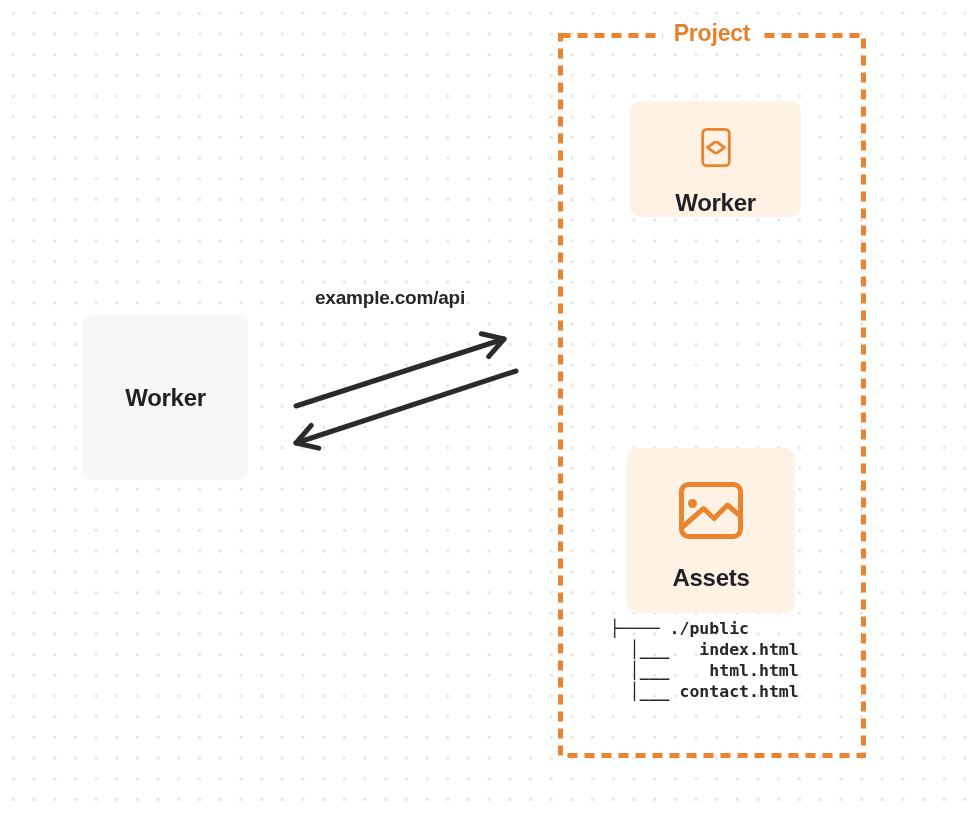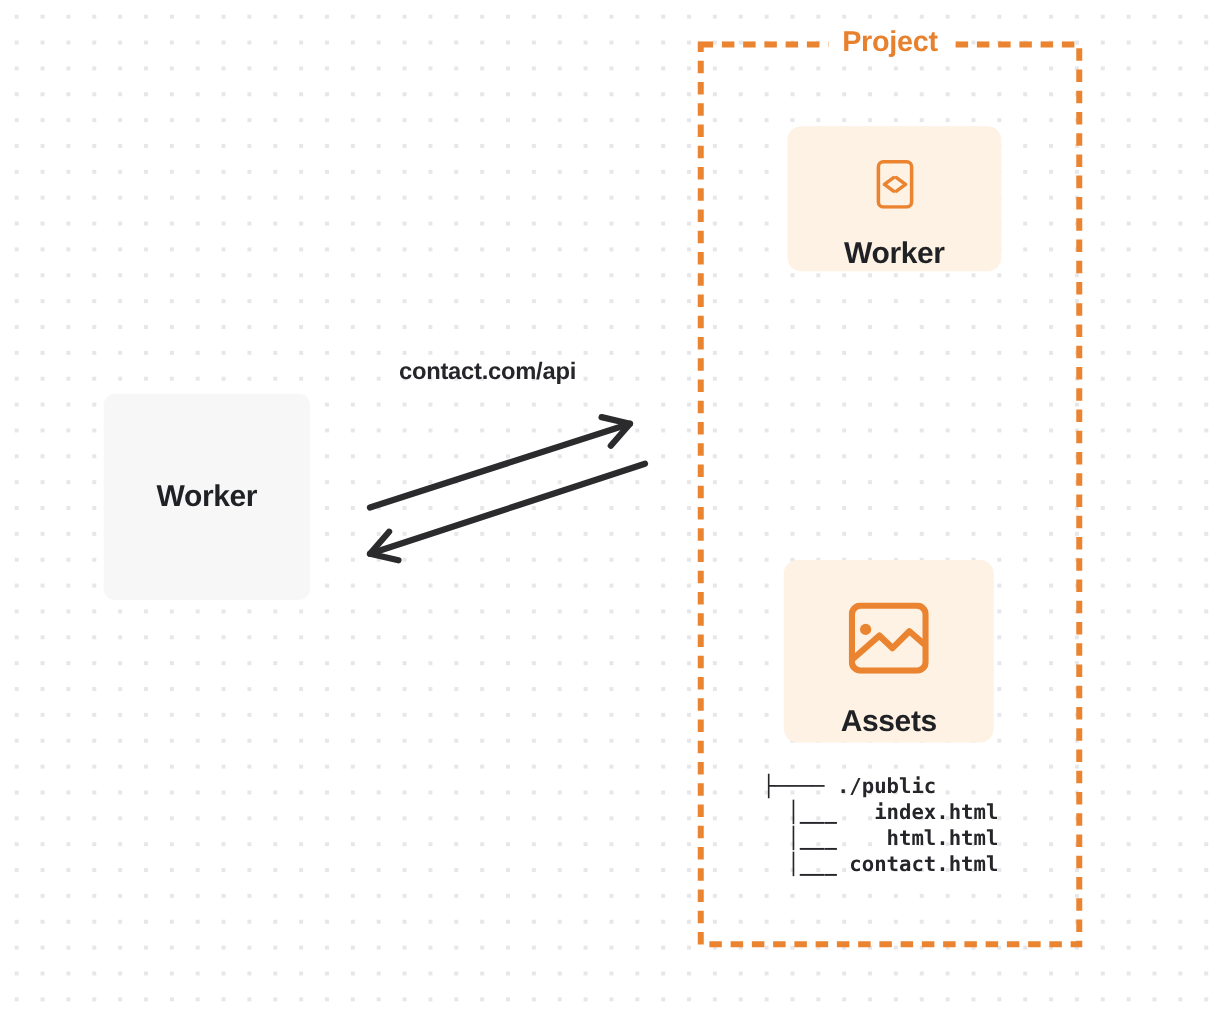--- a/index.html
+++ b/index.html
@@ -30,21 +30,21 @@
   .project-label{
     position:absolute;left:50%;top:-13px;transform:translateX(-50%);
     background:#ffffff;padding:0 11px;
     font-size:23px;font-weight:700;color:#e8812d;letter-spacing:-0.2px;z-index:4;white-space:nowrap;
   }
   .card{
     position:absolute;background:#fdf2e3;border-radius:11px;
     display:flex;flex-direction:column;align-items:center;z-index:1;
   }
   .worker-card{left:72px;top:68px;width:171px;height:116px;}
-  .assets-card{left:69px;top:415px;width:168px;height:146px;}
+  .assets-card{left:69px;top:415px;width:168px;height:165px;}
   .worker-card .card-icon{margin-top:27px;}
   .worker-card .node-label{margin-top:22px;}
   .assets-card .card-icon{margin-top:34px;}
   .assets-card .node-label{margin-top:25px;}
   .file-tree{
     position:absolute;left:42px;top:585px;margin:0;
     font-family:"DejaVu Sans Mono","Liberation Mono",monospace;
     font-size:16.5px;line-height:21px;font-weight:700;color:#26262a;
     white-space:pre;z-index:1;
   }
@@ -61,21 +61,21 @@
       </marker>
     </defs>
     <line x1="296" y1="406" x2="504" y2="339" stroke="#2b2b2d" stroke-width="5" stroke-linecap="round" marker-end="url(#arrowhead)"></line>
     <line x1="516" y1="371" x2="296" y2="443" stroke="#2b2b2d" stroke-width="5" stroke-linecap="round" marker-end="url(#arrowhead)"></line>
   </svg>
 
   <div class="client-card">
     <span class="node-label">Worker</span>
   </div>
 
-  <div class="api-label">contact.com/api</div>
+  <div class="api-label">example.com/api</div>
 
   <div class="project">
     <svg class="project-border" width="308" height="725" viewBox="0 0 308 725">
       <rect x="2.5" y="2.5" width="303" height="720" fill="none" stroke="#eb8430" stroke-width="5" stroke-dasharray="10 7"></rect>
     </svg>
     <div class="project-label">Project</div>
 
     <div class="card worker-card">
       <svg class="card-icon" width="52" height="69" viewBox="0 0 52 69">
         <rect x="2.5" y="2.5" width="47" height="64" rx="7" fill="none" stroke="#eb8430" stroke-width="5" stroke-linejoin="round"></rect>

